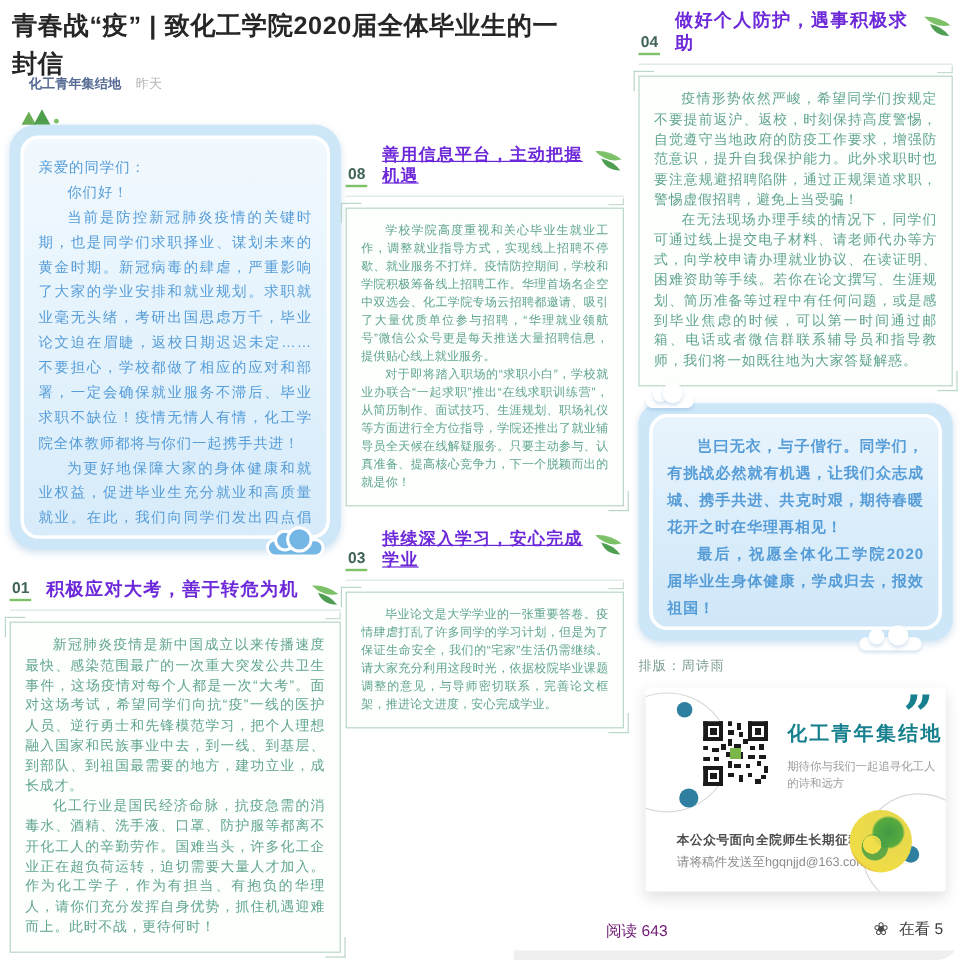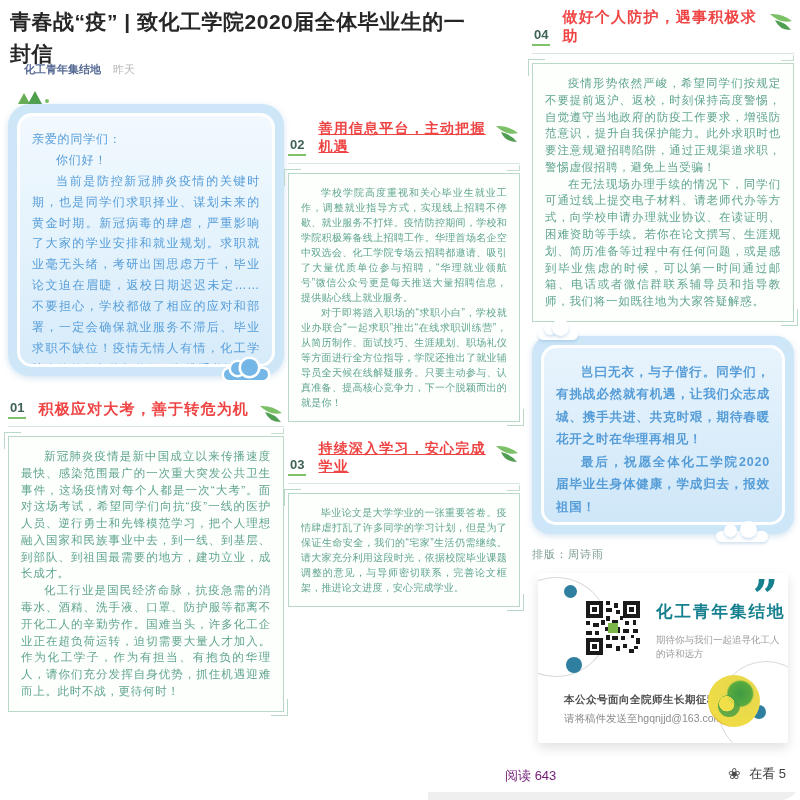--- a/index.html
+++ b/index.html
@@ -25,21 +25,21 @@
   .trees i { position:absolute; display:block; width:0; height:0; }
   .trees .t1 { left:0; bottom:0; border-left:6px solid transparent; border-right:6px solid transparent; border-bottom:11px solid #69ad55; }
   .trees .t2 { left:10px; bottom:0; border-left:7px solid transparent; border-right:7px solid transparent; border-bottom:13px solid #4f9e4b; }
   .trees .dot { left:27px; bottom:1px; width:4px; height:4px; border-radius:50%; background:#7cbf63; }
 
   
   .blue-box { position:relative; background:#cde7f8; border-radius:22px; padding:9px; box-shadow:0 2px 6px rgba(130,175,215,.35); }
   .blue-inner { height:100%; border:3px solid #ffffff; border-radius:15px;
                 background:linear-gradient(180deg,#f2f9fe 0%,#e3f2fc 55%,#d7ebfa 100%);
                 padding:13px 12px; overflow:hidden; }
-  .letter-box { height:272px; }
+  .letter-box { height:354px; }
   .letter-box .blue-inner p, .quote-box .blue-inner p { color:#569dd8; text-align:justify; }
   .letter-box .blue-inner p { font-size:12px; line-height:1.74; letter-spacing:0.8px; }
   .quote-box { margin-top:14px; height:198px; border-radius:18px; }
   .quote-box .blue-inner { background:linear-gradient(180deg,#e8f4fd 0%,#d9ecfa 60%,#cfe7f8 100%); }
   .quote-box .blue-inner p { font-size:12.5px; line-height:1.8; letter-spacing:0.8px; font-weight:600; }
   .ind { text-indent:2em; }
   .sign { text-align:right !important; padding-right:6px; }
 
   
   .cloud { position:absolute; height:11px; border-radius:12px; }
@@ -48,21 +48,21 @@
   .cloud::after  { right:22%; top:-10px; width:17px; height:17px; }
   .cloud-blue { background:#74b7e6; box-shadow:0 0 0 2.5px #ffffff; width:44px; }
   .cloud-white { background:#ffffff; box-shadow:0 2px 3px rgba(110,160,205,.30); }
   .letter-cloud { right:16px; bottom:-4px; }
   .q-cloud-tl { left:6px; top:-7px; width:40px; }
   .q-cloud-br { right:26px; bottom:-8px; width:52px; }
 
   
   .sec-header { position:relative; display:flex; align-items:flex-end; padding-right:30px; }
   .sec-num { color:#3f6354; font-weight:700; font-size:13px; border-bottom:2px solid #7dc269; padding:0 2px 2px; }
-  .sec-title { color:#ef4444; font-weight:700; font-size:15px; letter-spacing:1.2px; margin-left:12px; }
+  .sec-title { color:#6d28d9; font-weight:700; font-size:15px; letter-spacing:1.2px; margin-left:12px; }
   .col2 .sec-title { font-size:14px;text-decoration:underline; }
   .leaves { position:absolute; right:0; top:4px; }
   .rule { border-top:1px solid #d9e7de; margin-top:7px; position:relative; }
   .rule::after { content:""; position:absolute; right:0; top:1px; width:12px; height:5px; border-right:1px solid #c6dccd; border-bottom:1px solid #c6dccd; }
 
   
   .green-box { position:relative; margin-top:9px; border:1px solid #b9d8c6; background:#fdfffd;
                padding:11px 12px; }
   .green-box::before { content:""; position:absolute; left:-5px; top:-5px; width:16px; height:16px;
                border-left:1px solid #b9d8c6; border-top:1px solid #b9d8c6; }
@@ -143,21 +143,21 @@
     </div>
     <div class="rule"></div>
     <div class="green-box">
       <p class="ind">新冠肺炎疫情是新中国成立以来传播速度最快、感染范围最广的一次重大突发公共卫生事件，这场疫情对每个人都是一次“大考”。面对这场考试，希望同学们向抗“疫”一线的医护人员、逆行勇士和先锋模范学习，把个人理想融入国家和民族事业中去，到一线、到基层、到部队、到祖国最需要的地方，建功立业，成长成才。</p>
       <p class="ind">化工行业是国民经济命脉，抗疫急需的消毒水、酒精、洗手液、口罩、防护服等都离不开化工人的辛勤劳作。国难当头，许多化工企业正在超负荷运转，迫切需要大量人才加入。作为化工学子，作为有担当、有抱负的华理人，请你们充分发挥自身优势，抓住机遇迎难而上。此时不战，更待何时！</p>
     </div>
   </div>
 
   <div class="col col2">
     <div class="sec-header">
-      <span class="sec-num">02</span>
+      <span class="sec-num">08</span>
       <span class="sec-title">善用信息平台，主动把握机遇</span>
       <span class="leaves">
         <svg width="26" height="20" viewBox="0 0 26 20">
             <path d="M2 2 Q14 1 24 9 Q12 12 2 2" fill="#7cc168"></path>
             <path d="M7 8 Q17 10 23 18 Q11 18 7 8" fill="#4f9e53"></path>
           </svg>
       </span>
     </div>
     <div class="rule"></div>
     <div class="green-box">

